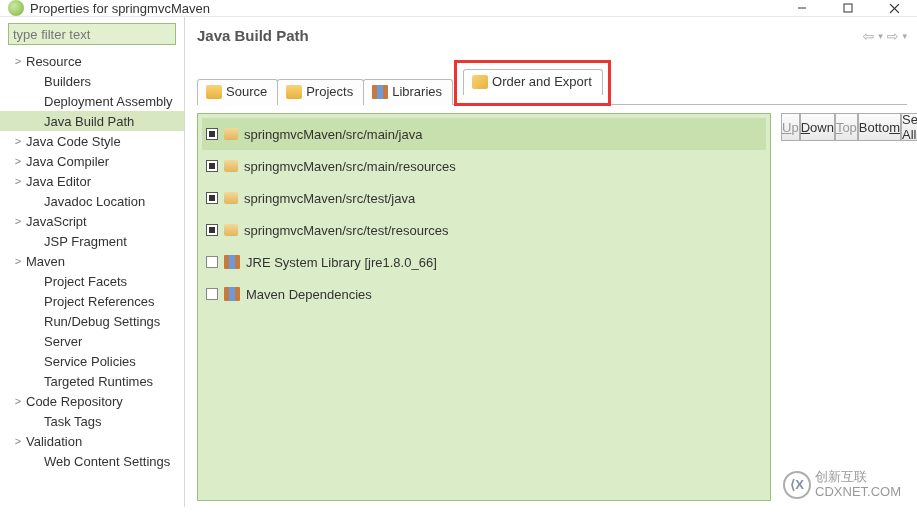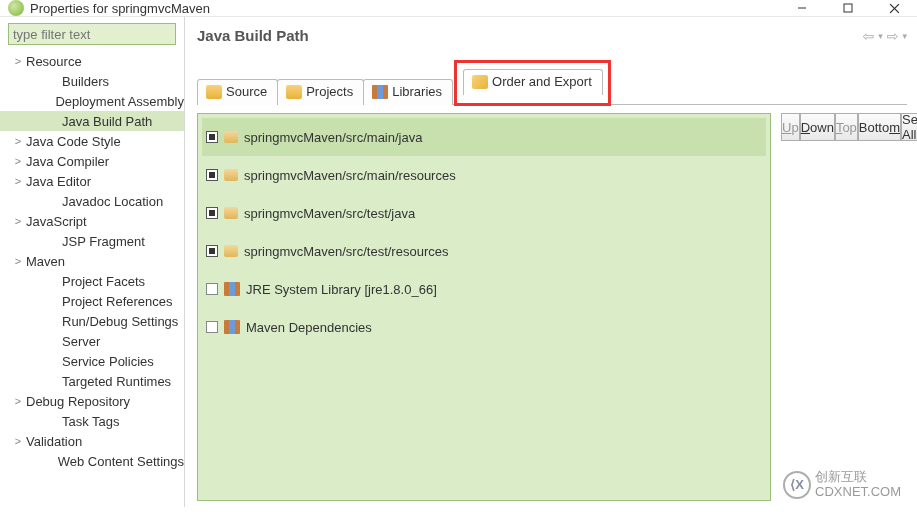--- a/index.html
+++ b/index.html
@@ -8,21 +8,21 @@
   .titlebar .logo { width: 16px; height: 16px; border-radius: 50%; background: radial-gradient(circle at 6px 6px, #cfe8a3, #7db53b); margin-right: 6px; }
   .titlebar .title { flex: 1; color: #333; }
   .titlebar .winbtns { display: flex; }
   .titlebar .winbtn { width: 46px; height: 30px; display: flex; align-items: center; justify-content: center; color: #333; }
   .body { display: flex; height: calc(100% - 30px); }
   .sidebar { width: 185px; border-right: 1px solid #d8d8d8; display: flex; flex-direction: column; }
   .filterbox { margin: 6px 8px 4px 8px; }
   .filterbox input { width: 100%; height: 22px; border: 1px solid #9bbf7a; background: #e2f0cf; color: #888; padding: 0 4px; outline: none; }
   .tree { flex: 1; overflow-y: auto; padding: 2px 0 2px 0; }
   .tree-item { display: flex; align-items: center; height: 20px; padding-left: 12px; color: #333; white-space: nowrap; }
-  .tree-item.child { padding-left: 48px; }
+  .tree-item.child { padding-left: 30px; }
   .tree-item.selected { background: #d6e7c1; }
   .expander { width: 12px; display: inline-flex; justify-content: center; color: #888; margin-right: 2px; font-size: 11px; }
   .tree-item .lbl { }
   .main { flex: 1; display: flex; flex-direction: column; padding: 10px 10px 6px 12px; position: relative; }
   .page-header { display: flex; align-items: center; }
   .page-header h2 { margin: 0; font-size: 15px; font-weight: 700; color: #555; flex: 1; }
   .navarrows { display: flex; align-items: center; gap: 4px; color: #aaa; }
   .navarrows .arr { font-size: 14px; }
   .navarrows .mini { font-size: 9px; }
   .tabs-row { display: flex; align-items: flex-end; margin-top: 14px; border-bottom: 1px solid #bbb; }
@@ -33,21 +33,21 @@
   .icon16 { width: 16px; height: 14px; display: inline-block; }
   .ic-folder { background: linear-gradient(#f7d37a,#e8b23b); border-radius: 2px; }
   .ic-folder-open { background: linear-gradient(#f7d37a,#e8b23b); border-radius: 2px; position: relative; }
   .ic-books { background: linear-gradient(90deg,#c77a3a 0 33%,#6a9bdc 33% 66%,#c77a3a 66% 100%); height: 14px; border-radius: 1px; }
   .ic-export { background: linear-gradient(135deg,#f7d37a,#e8b23b); border-radius: 2px; }
   .ic-pkg { background: linear-gradient(#f3d89a,#e1b55a); border-radius: 2px; width:14px; height:12px; }
   .desc { margin-top: 10px; color: #333; }
   .desc .line2 { color: #333; }
   .content-row { display: flex; margin-top: 8px; flex: 1; min-height: 0; }
   .listbox { flex: 1; border: 1px solid #9ac07a; background: #dbecc9; padding: 4px 4px; overflow: auto; }
-  .list-item { display: flex; align-items: center; height: 38px; gap: 6px; padding: 0 4px; color: #333; }
+  .list-item { display: flex; align-items: center; height: 32px; gap: 6px; padding: 0 4px; color: #333; }
   .list-item.selected { background: #c7e0ad; }
   .cb-checked { width: 12px; height: 12px; border: 1px solid #555; background: #fff; position: relative; }
   .cb-checked:after { content: ""; position: absolute; left: 2px; top: 2px; width: 6px; height: 6px; background: #333; }
   .cb-empty { width: 12px; height: 12px; border: 1px solid #888; background: #fff; }
   .btncol { width: 126px; margin-left: 10px; display: flex; flex-direction: row; }
   .btn { height: 28px; border: 1px solid #aeaeae; background: linear-gradient(#fbfbfb,#e9e9e9); display: flex; align-items: center; justify-content: center; color: #333; margin-bottom: 6px; }
   .btn.disabled { color: #9a9a9a; }
   .btncol .spacer { height: 16px; }
   .watermark { position: absolute; right: 16px; bottom: 8px; display: flex; align-items: center; gap: 4px; opacity: 0.6; }
   .watermark .circle { width: 28px; height: 28px; border-radius: 50%; border: 2px solid #777; display: flex; align-items: center; justify-content: center; font-weight: 700; color: #346; }
@@ -149,21 +149,21 @@
         <div class="tree-item child">
           <span class="expander"></span>
           <span class="lbl">Service Policies</span>
         </div>
         <div class="tree-item child">
           <span class="expander"></span>
           <span class="lbl">Targeted Runtimes</span>
         </div>
         <div class="tree-item">
           <span class="expander">&gt;</span>
-          <span class="lbl">Debug Repository</span>
+          <span class="lbl">Code Repository</span>
         </div>
         <div class="tree-item child">
           <span class="expander"></span>
           <span class="lbl">Task Tags</span>
         </div>
         <div class="tree-item">
           <span class="expander">&gt;</span>
           <span class="lbl">Validation</span>
         </div>
         <div class="tree-item child">

